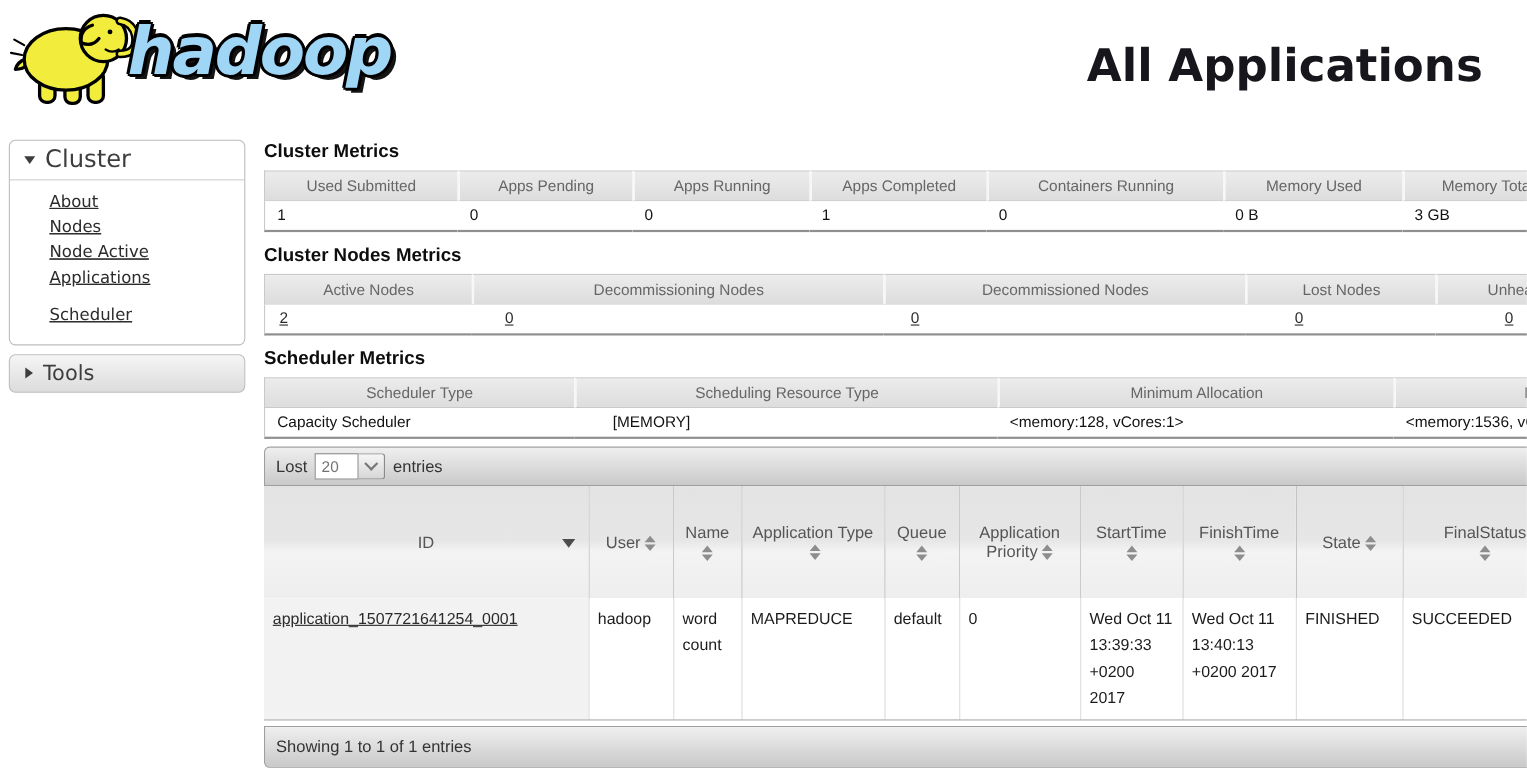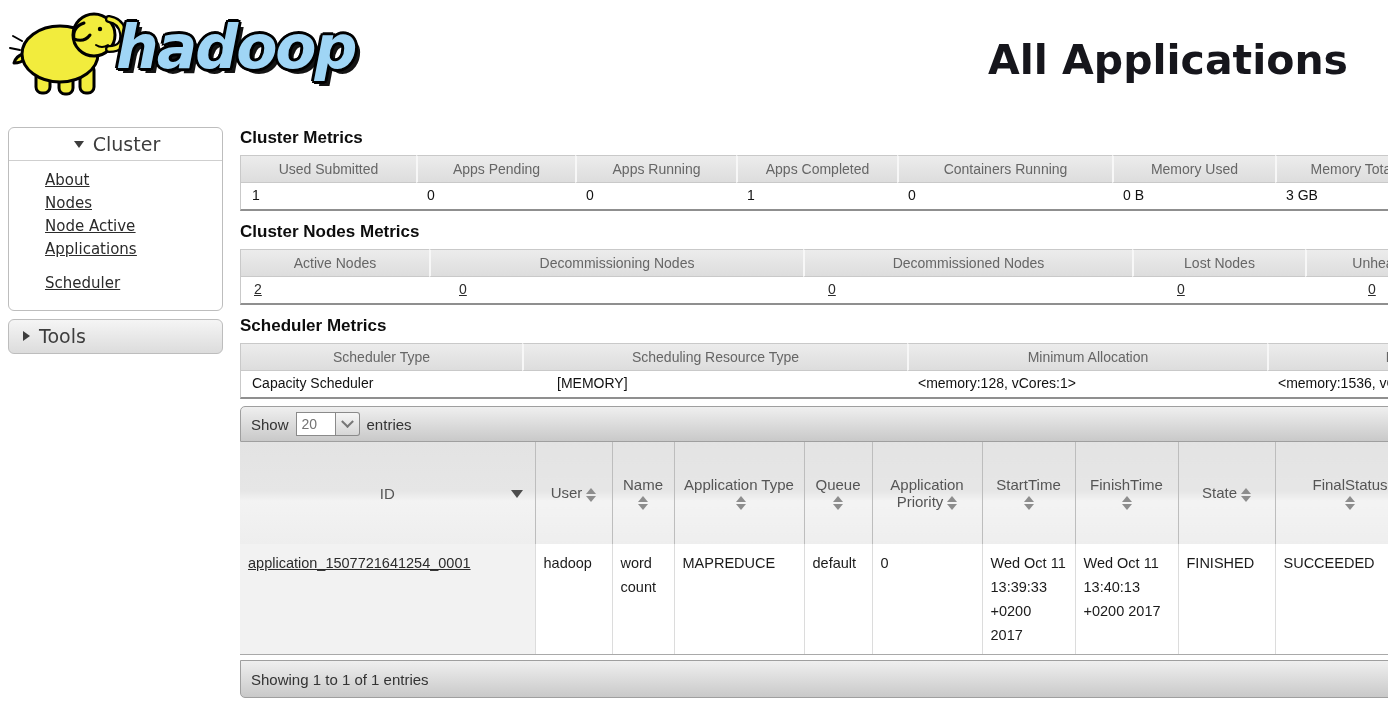--- a/index.html
+++ b/index.html
@@ -27,22 +27,22 @@
 
   
   .content{display:flex;align-items:flex-start;}
   .sidebar{width:240px;flex:0 0 240px;padding:5px 0 0 8px;box-sizing:border-box;}
   main{width:1200px;flex:0 0 1200px;}
 
   
   .nav-box{width:213px;border:1px solid #bdbdbd;border-radius:6px;background:#fff;padding-bottom:14px;}
   .nav-header{
     display:flex;align-items:center;gap:9px;padding:5px 10px 5px 13px;
-    font-family:"DejaVu Sans",sans-serif;font-size:19px;color:#3d3d3d;
-    border-bottom:1px solid #cfcfcf;cursor:pointer;justify-content:center;
+    font-family:"DejaVu Sans",sans-serif;font-size:22px;color:#3d3d3d;
+    border-bottom:1px solid #cfcfcf;cursor:pointer;
   }
   .tri-down{width:0;height:0;border-left:5px solid transparent;border-right:5px solid transparent;border-top:7px solid #3d3d3d;}
   .tri-right{width:0;height:0;border-top:5px solid transparent;border-bottom:5px solid transparent;border-left:7px solid #3d3d3d;}
   ul.nav-links{list-style:none;margin:9px 0 0 0;padding:0 0 0 36px;}
   ul.nav-links li{margin:2px 0;text-decoration:underline;}
   ul.nav-links a{color:#2b2b2b;text-decoration:underline;font-family:"DejaVu Sans",sans-serif;font-size:15px;line-height:21px;cursor:pointer;}
   ul.sub-links{list-style:none;margin:6px 0 6px 0;padding:0 0 0 32px;}
   ul.sub-links a{font-size:13.5px;line-height:19px;}
   li.scheduler{margin-top:13px !important;}
   .tools-bar{
@@ -254,21 +254,21 @@
           <tr>
             <td>Capacity Scheduler</td>
             <td style="padding-left:35px">[MEMORY]</td>
             <td class="center">&lt;memory:128, vCores:1&gt;</td>
             <td>&lt;memory:1536, vCores:4&gt;</td>
           </tr>
         </tbody>
       </table>
 
       <div class="toolbar show-bar">
-        <span>Show</span>
+        <span>Lost</span>
         <span class="fake-select">
           <span class="num">20</span>
           <span class="btn">
               <span class="chev"></span>
             </span>
         </span>
         <span>entries</span>
       </div>
 
       <table class="apps">

